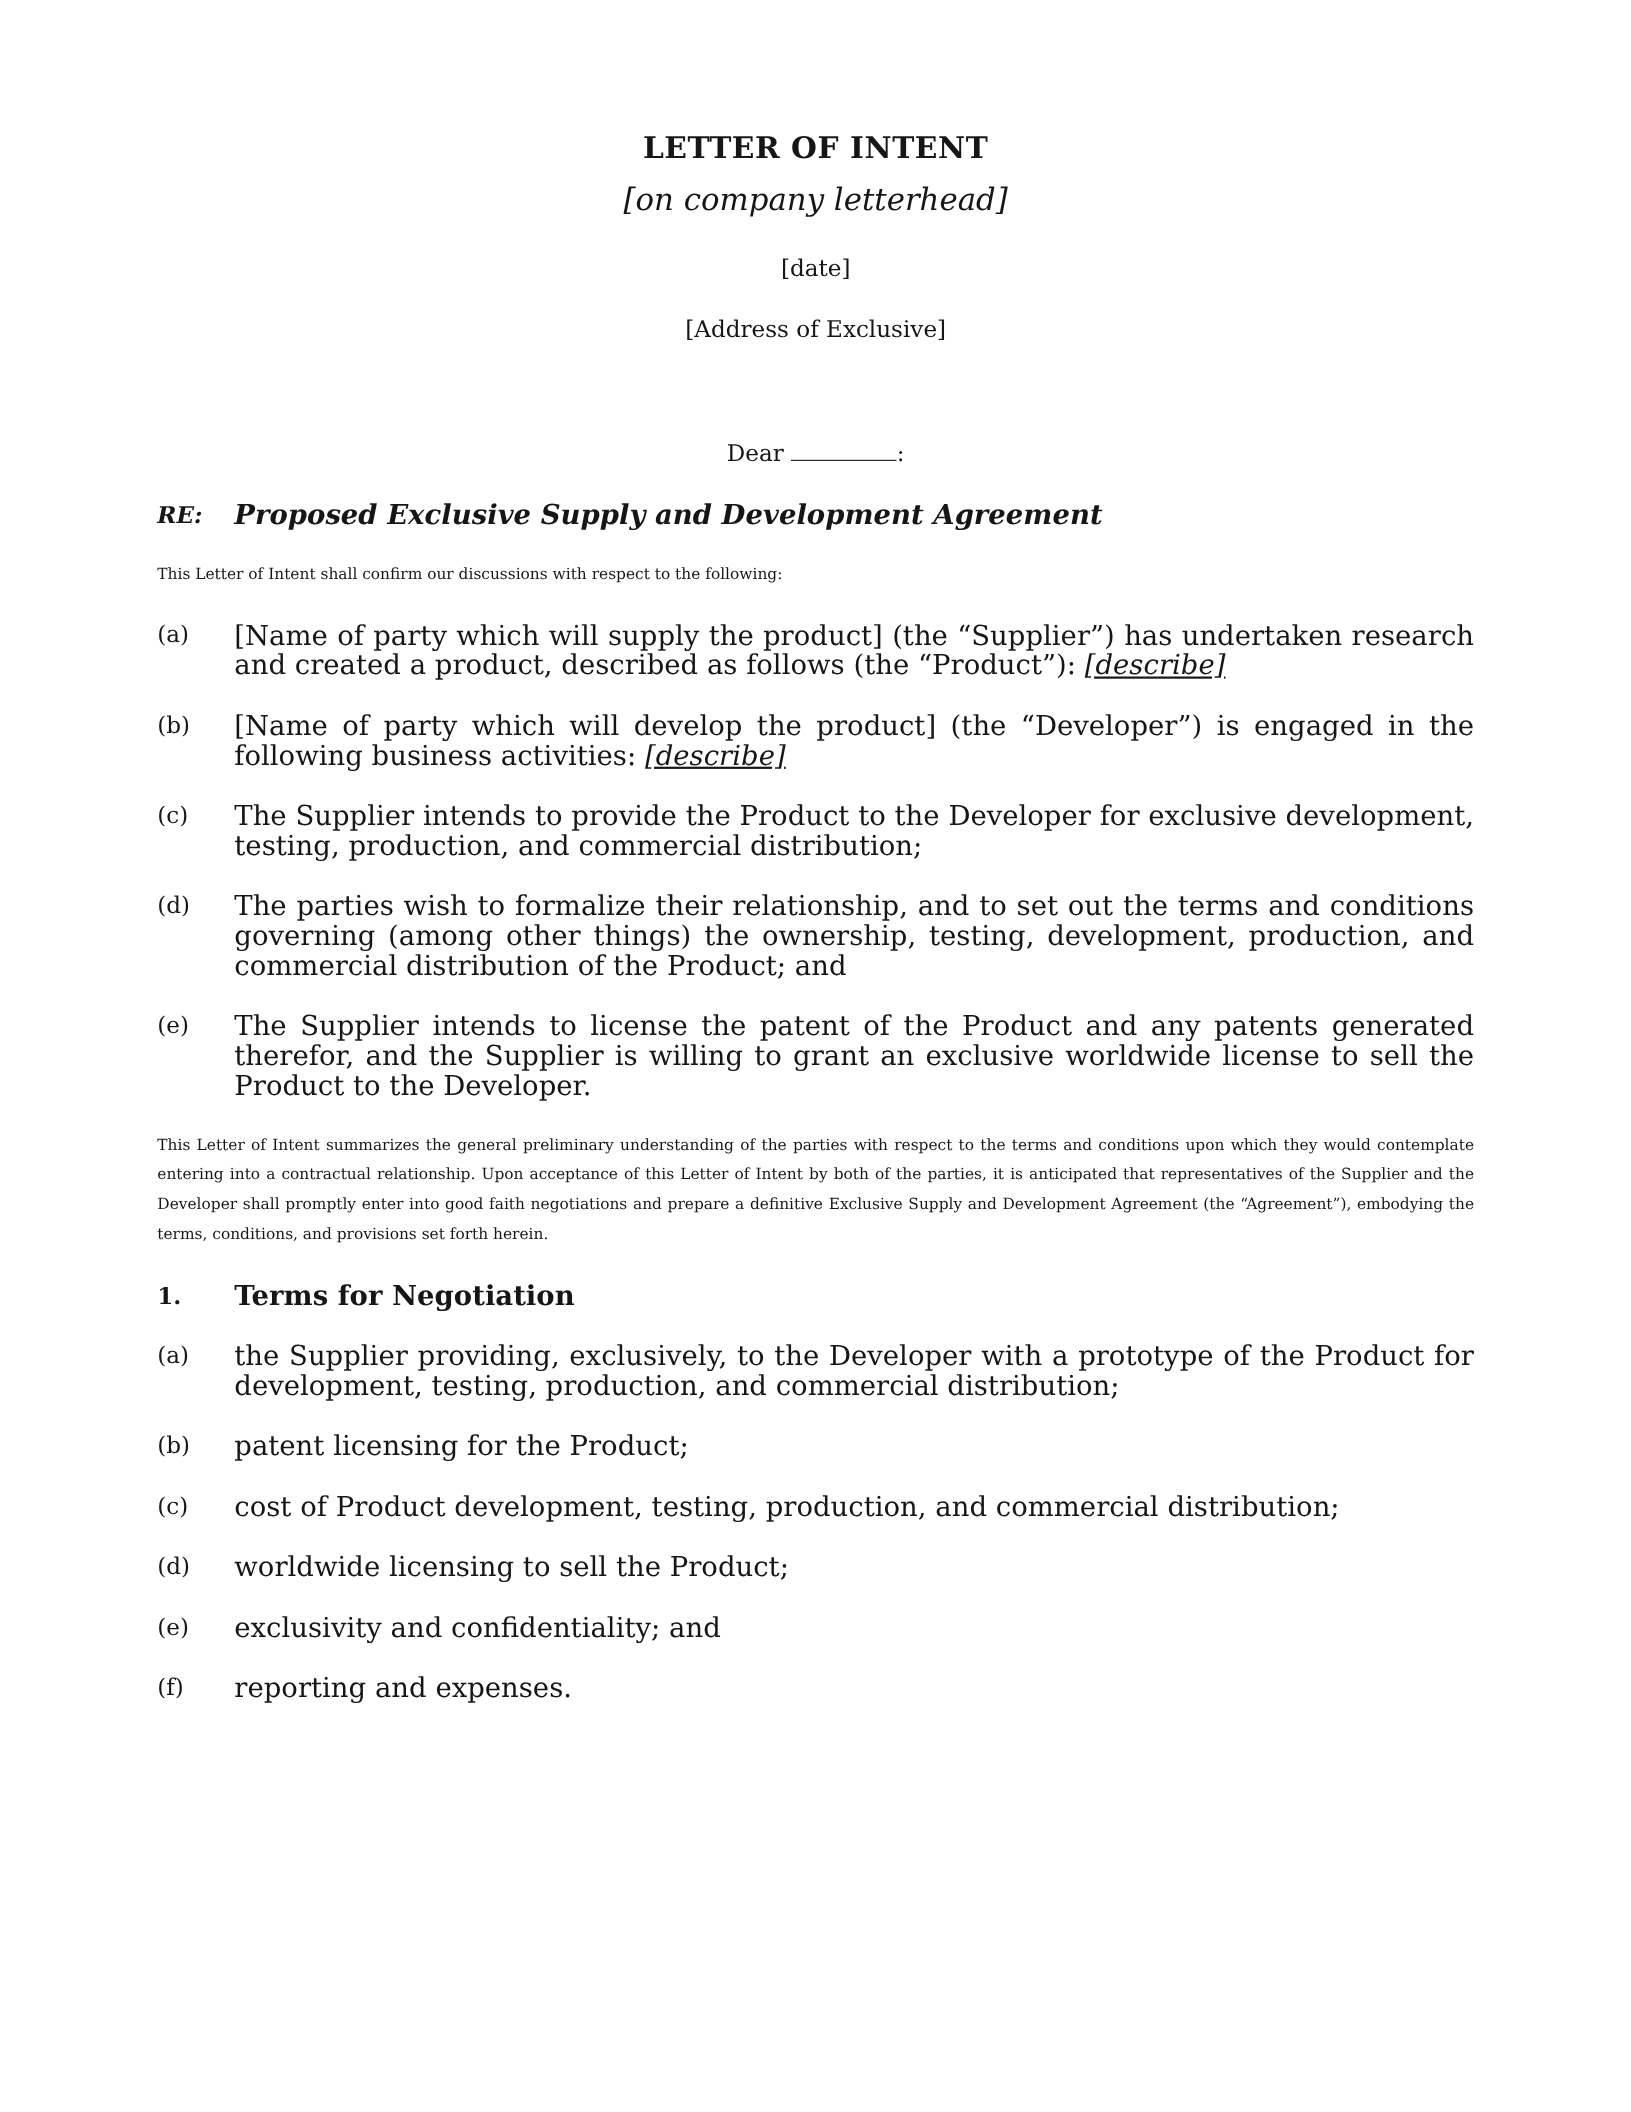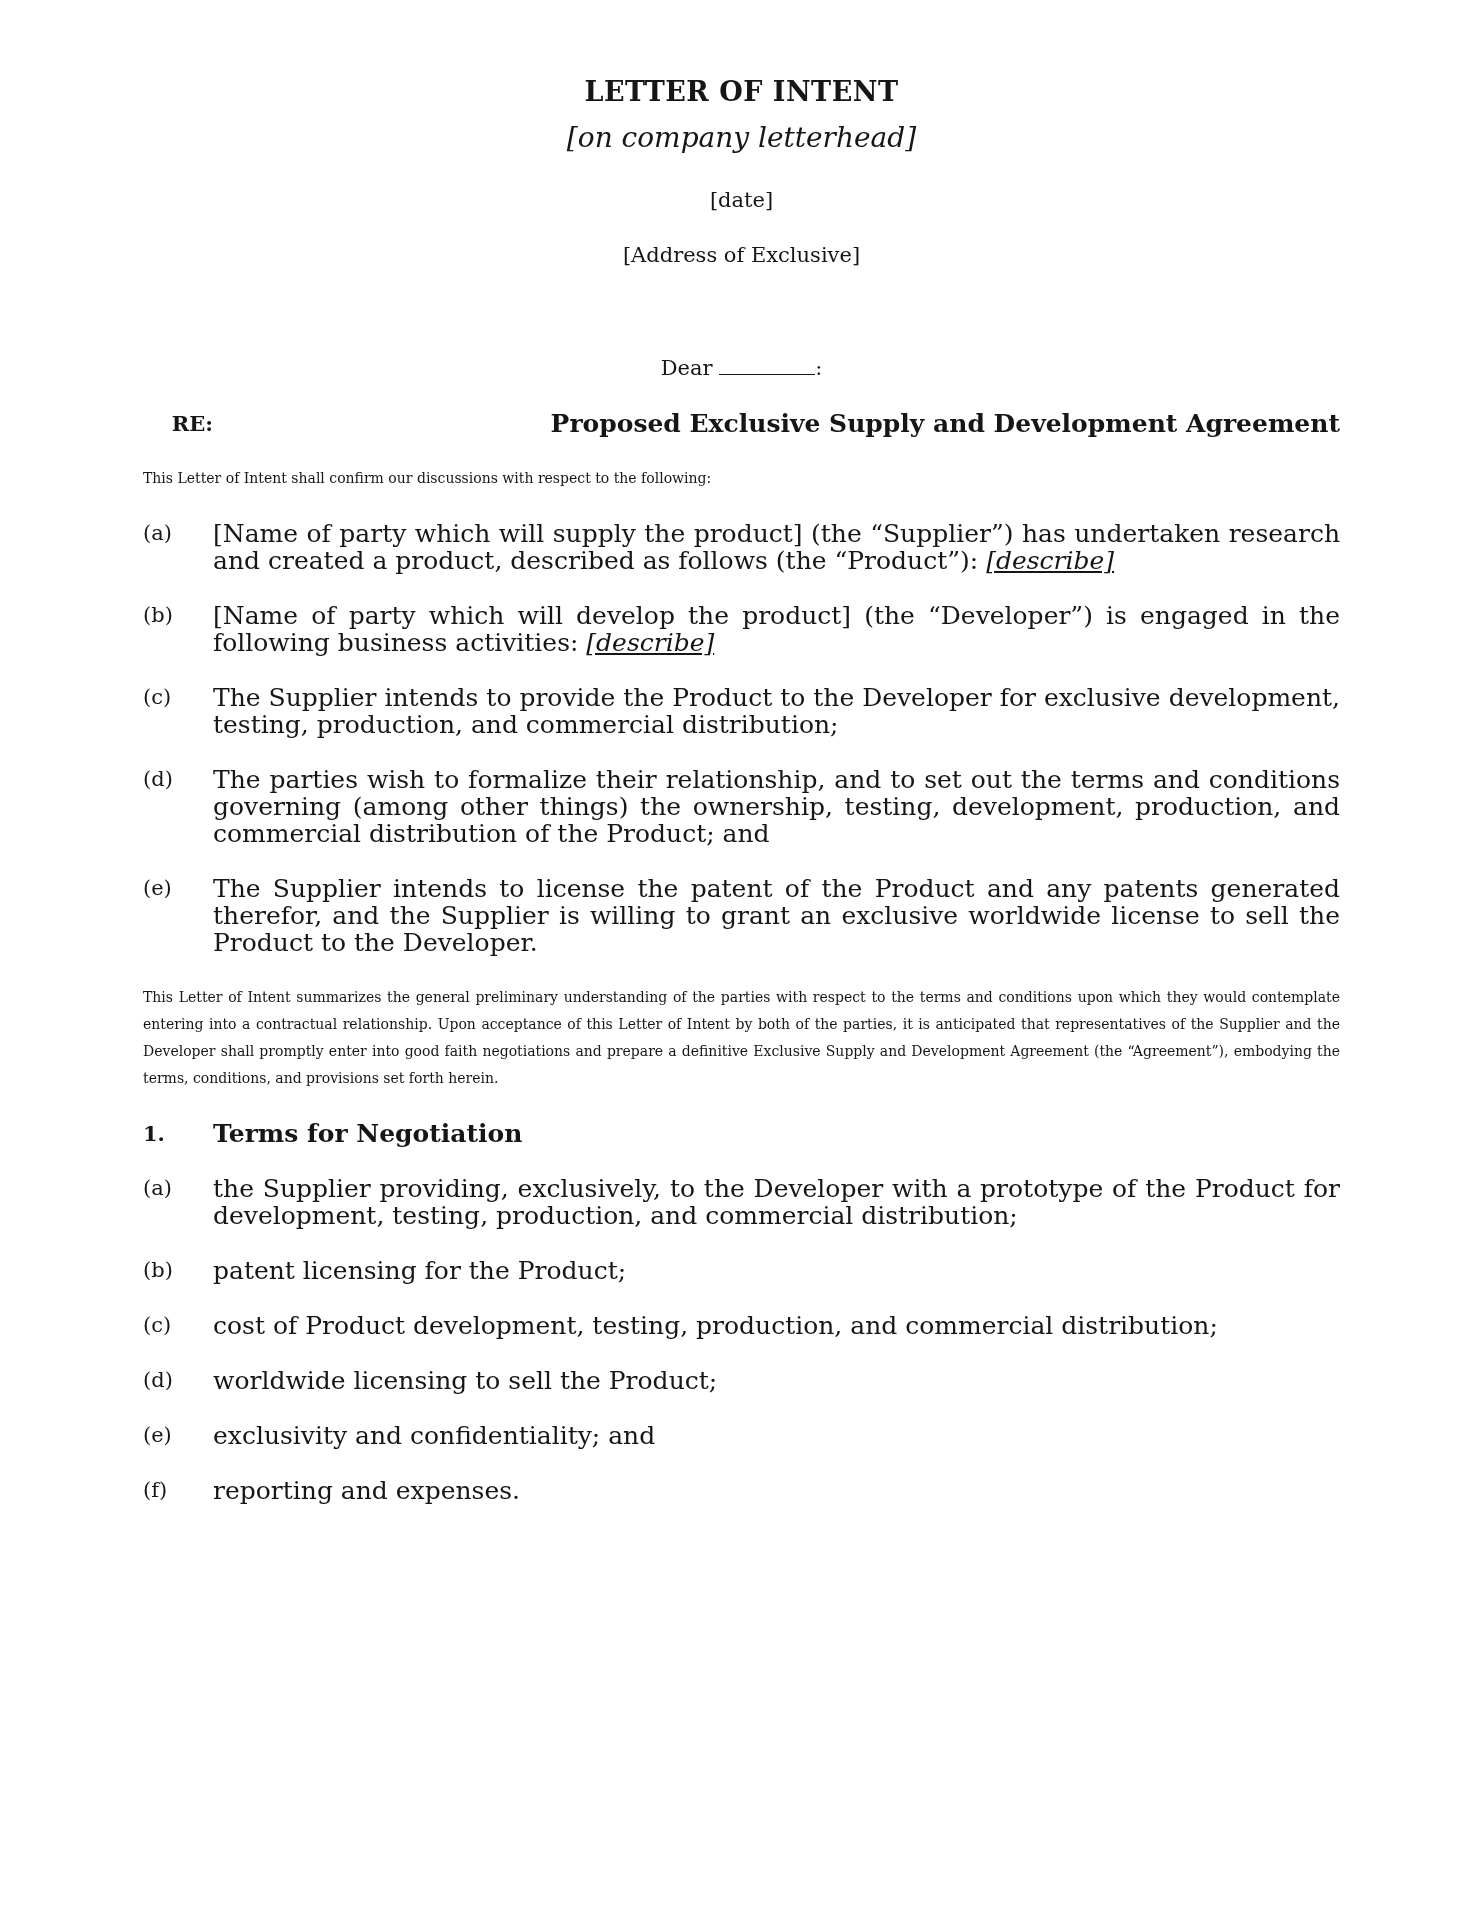--- a/index.html
+++ b/index.html
@@ -12,21 +12,21 @@
     height: 1920px;
     font-family: "DejaVu Serif", "Liberation Serif", serif;
     color: #161616;
     position: relative;
     overflow: hidden;
   }
   .page {
     box-sizing: border-box;
     width: 1483px;
     height: 1604px;
-    padding: 76px 143px 0 143px;
+    padding: 120px 143px 0 143px;
     background: #ffffff;
   }
   .doc-header { text-align: center; }
   .doc-title {
     font-size: 27px;
     font-weight: bold;
     letter-spacing: 0.5px;
     line-height: 32px;
     margin: 0 0 16px 0;
   }
@@ -61,21 +61,22 @@
   }
   .item-text {
     flex: 1;
     font-size: 25px;
     line-height: 27px;
     text-align: justify;
   }
   .re-line .item-label,
   .re-line .item-text {
     font-weight: bold;
-    text-align: right;
+    font-style: italic;
+    text-align: left;
   }
   .section-heading .item-label,
   .section-heading .item-text {
     font-weight: bold;
     text-align: left;
   }
   .italic { font-style: italic; text-decoration: underline; }
   .blank-line {
     display: inline-block;
     width: 96px;

